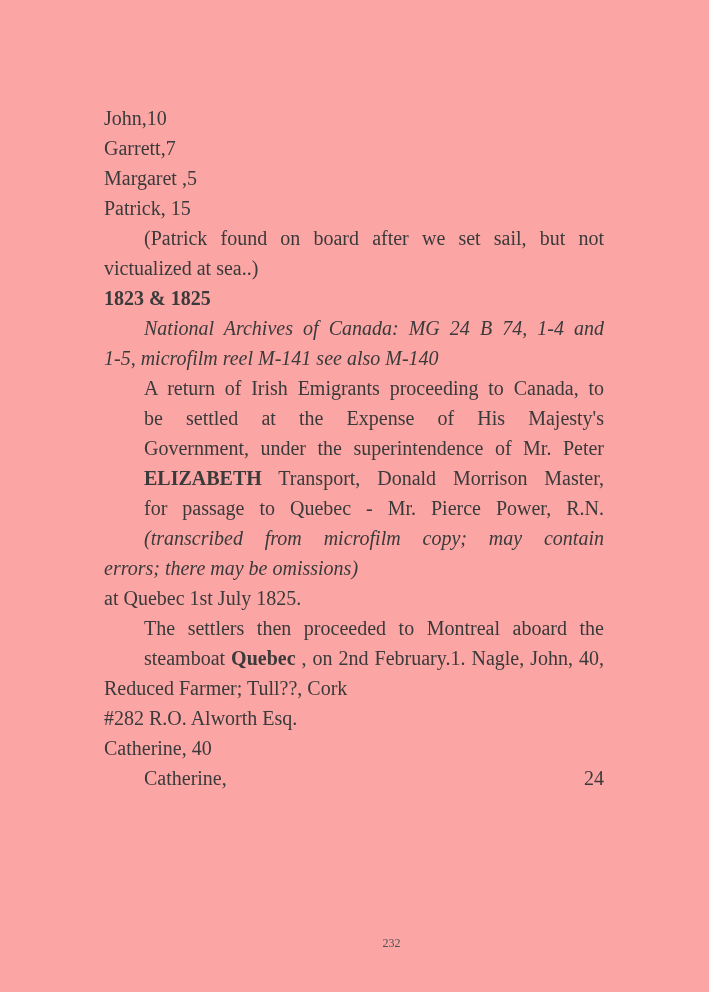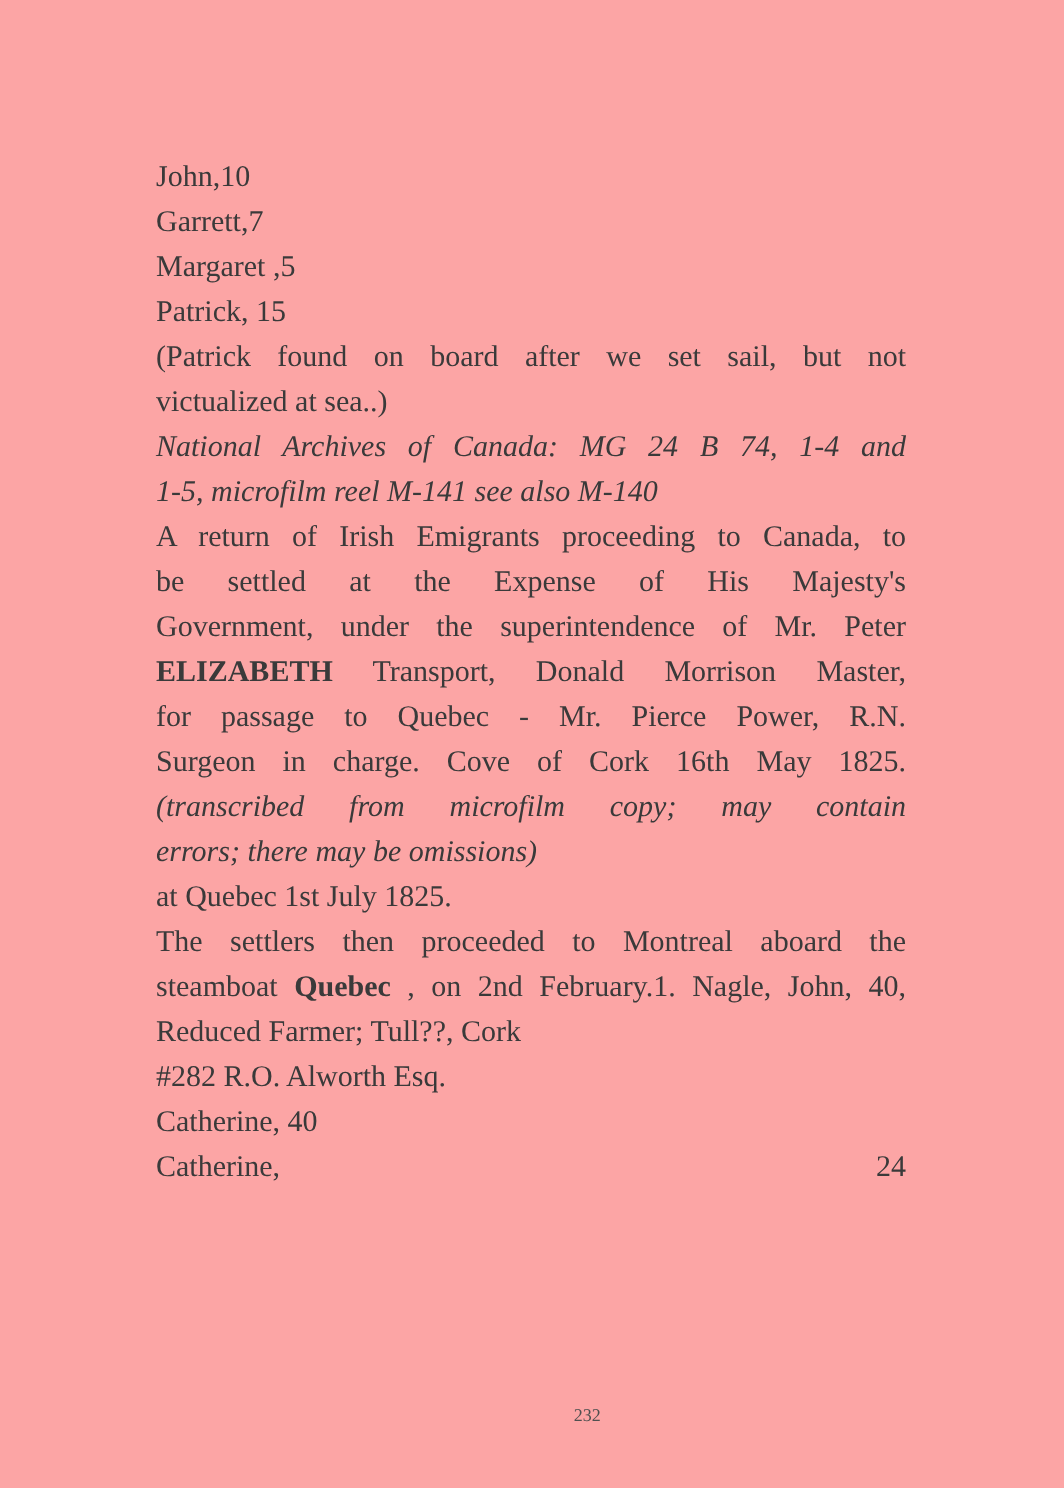--- a/index.html
+++ b/index.html
@@ -24,20 +24,21 @@
     line-height: 30px;
     color: #3a3a3a;
   }
   .line {
     text-align: left;
     white-space: normal;
   }
   .line.j {
     text-align: justify;
     text-align-last: justify;
+    margin-left: 40px;
   }
   .seg.b { font-weight: bold; }
   .seg.i { font-style: italic; }
   .page-number {
     position: absolute;
     top: 936px;
     left: 0;
     width: 709px;
     text-align: center;
     font-size: 12px;
@@ -50,28 +51,28 @@
 <body>
 
 <div class="page">
   <div class="text-block">
       <div class="line"><span class="seg">John,10</span></div>
       <div class="line"><span class="seg">Garrett,7</span></div>
       <div class="line"><span class="seg">Margaret ,5</span></div>
       <div class="line"><span class="seg">Patrick, 15</span></div>
       <div class="line j"><span class="seg">(Patrick found on board after we set sail, but not</span></div>
       <div class="line"><span class="seg">victualized at sea..)</span></div>
+      <div class="line"><span class="seg b">1823 &amp; 1825</span></div>
       <div class="line j"><span class="seg i">National Archives of Canada: MG 24 B 74, 1-4 and</span></div>
       <div class="line"><span class="seg i">1-5, microfilm reel M-141 see also M-140</span></div>
       <div class="line j"><span class="seg">A return of Irish Emigrants proceeding to Canada, to</span></div>
       <div class="line j"><span class="seg">be settled at the Expense of His Majesty's</span></div>
       <div class="line j"><span class="seg">Government, under the superintendence of Mr. Peter</span></div>
       <div class="line j"><span class="seg b">ELIZABETH</span><span class="seg"> Transport, Donald Morrison Master,</span></div>
       <div class="line j"><span class="seg">for passage to Quebec - Mr. Pierce Power, R.N.</span></div>
-      <div class="line j"><span class="seg">Surgeon in charge. Cove of Cork 16th May 1825.</span></div>
       <div class="line j"><span class="seg i">(transcribed from microfilm copy; may contain</span></div>
       <div class="line"><span class="seg i">errors; there may be omissions)</span></div>
       <div class="line"><span class="seg">at Quebec 1st July 1825.</span></div>
       <div class="line j"><span class="seg">The settlers then proceeded to Montreal aboard the</span></div>
       <div class="line j"><span class="seg">steamboat </span><span class="seg b">Quebec</span><span class="seg"> , on 2nd February.1. Nagle, John, 40,</span></div>
       <div class="line"><span class="seg">Reduced Farmer; Tull??, Cork</span></div>
       <div class="line"><span class="seg">#282 R.O. Alworth Esq.</span></div>
       <div class="line"><span class="seg">Catherine, 40</span></div>
       <div class="line j"><span class="seg">Catherine, 24</span></div>
     </div>

